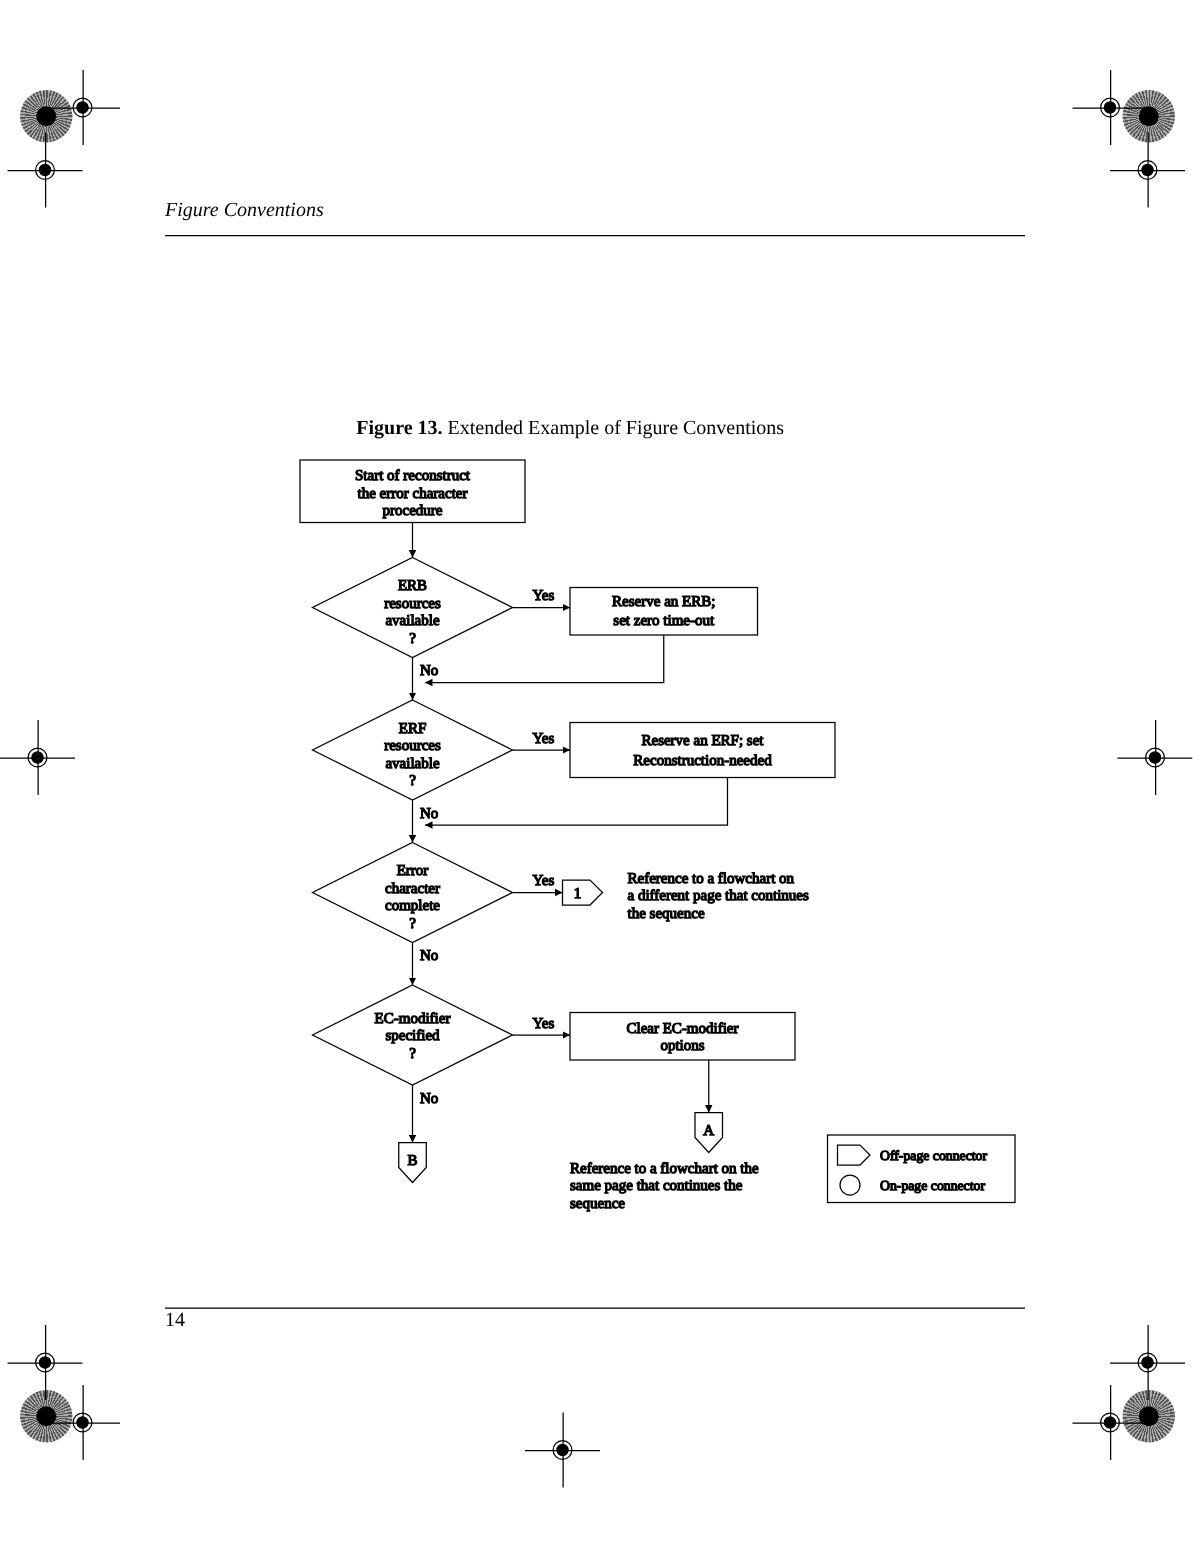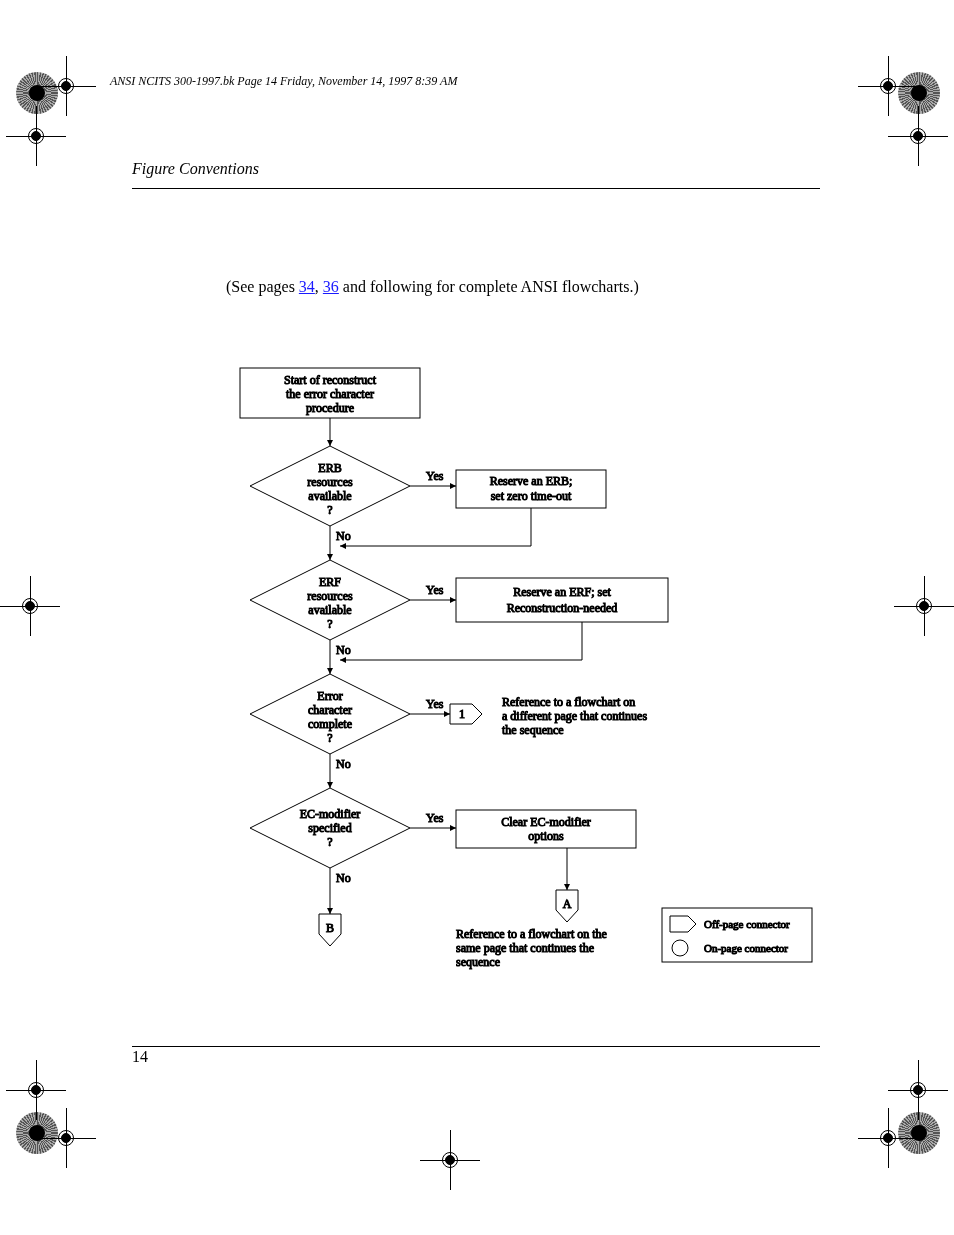--- a/index.html
+++ b/index.html
@@ -166,24 +166,25 @@
       <div class="hline"></div>
       <div class="vline"></div>
       <div class="c c1"></div>
       <div class="c c2"></div>
     </div>
 
   <div class="abs hdr-title" style="left:132px; top:160px;">Figure Conventions</div>
   <hr class="abs hr" style="left:132px; top:180px; width:688px;">
 
 
-  <div class="abs body-text" style="left:226px; top:276px; width:594px;">
-    <span>(See pages </span><a class="xref" href="#">34</a><span>, </span><a class="xref" href="#">36</a><span> and following for complete ANSI flowcharts.)</span>
+
+  <div class="abs figcap" style="left:285px; top:334px;">
+    <span class="label">Figure 13.</span>
+    <span>Extended Example of Figure Conventions</span>
   </div>
-
 
   <svg class="abs" style="left:132px; top:360px;" width="688" height="640" viewBox="0 0 688 640">
     <defs>
       <marker id="arrow" markerWidth="8" markerHeight="8" refX="6" refY="3" orient="auto">
         <path d="M0,0 L6,3 L0,6 Z" fill="#000"></path>
       </marker>
     </defs>
     <g fill="none" stroke="#000" stroke-width="1">
 
       <rect x="108" y="8" width="180" height="50"></rect>
@@ -269,15 +270,14 @@
       <polygon points="538,556 556,556 564,564 556,572 538,572"></polygon>
       <text x="572" y="568" font-size="11" fill="#000">Off-page connector</text>
       <circle cx="548" cy="588" r="8"></circle>
       <text x="572" y="592" font-size="11" fill="#000">On-page connector</text>
     </g>
   </svg>
 
   <hr class="abs hr" style="left:132px; top:1038px; width:688px;">
   <div class="abs page-num" style="left:132px; top:1048px;">14</div>
 
-  <div class="abs foot" style="left:110px; top:74px; width:620px;">ANSI NCITS 300-1997.bk  Page 14  Friday, November 14, 1997  8:39 AM</div>
 
 </div>
 
 </body></html>

